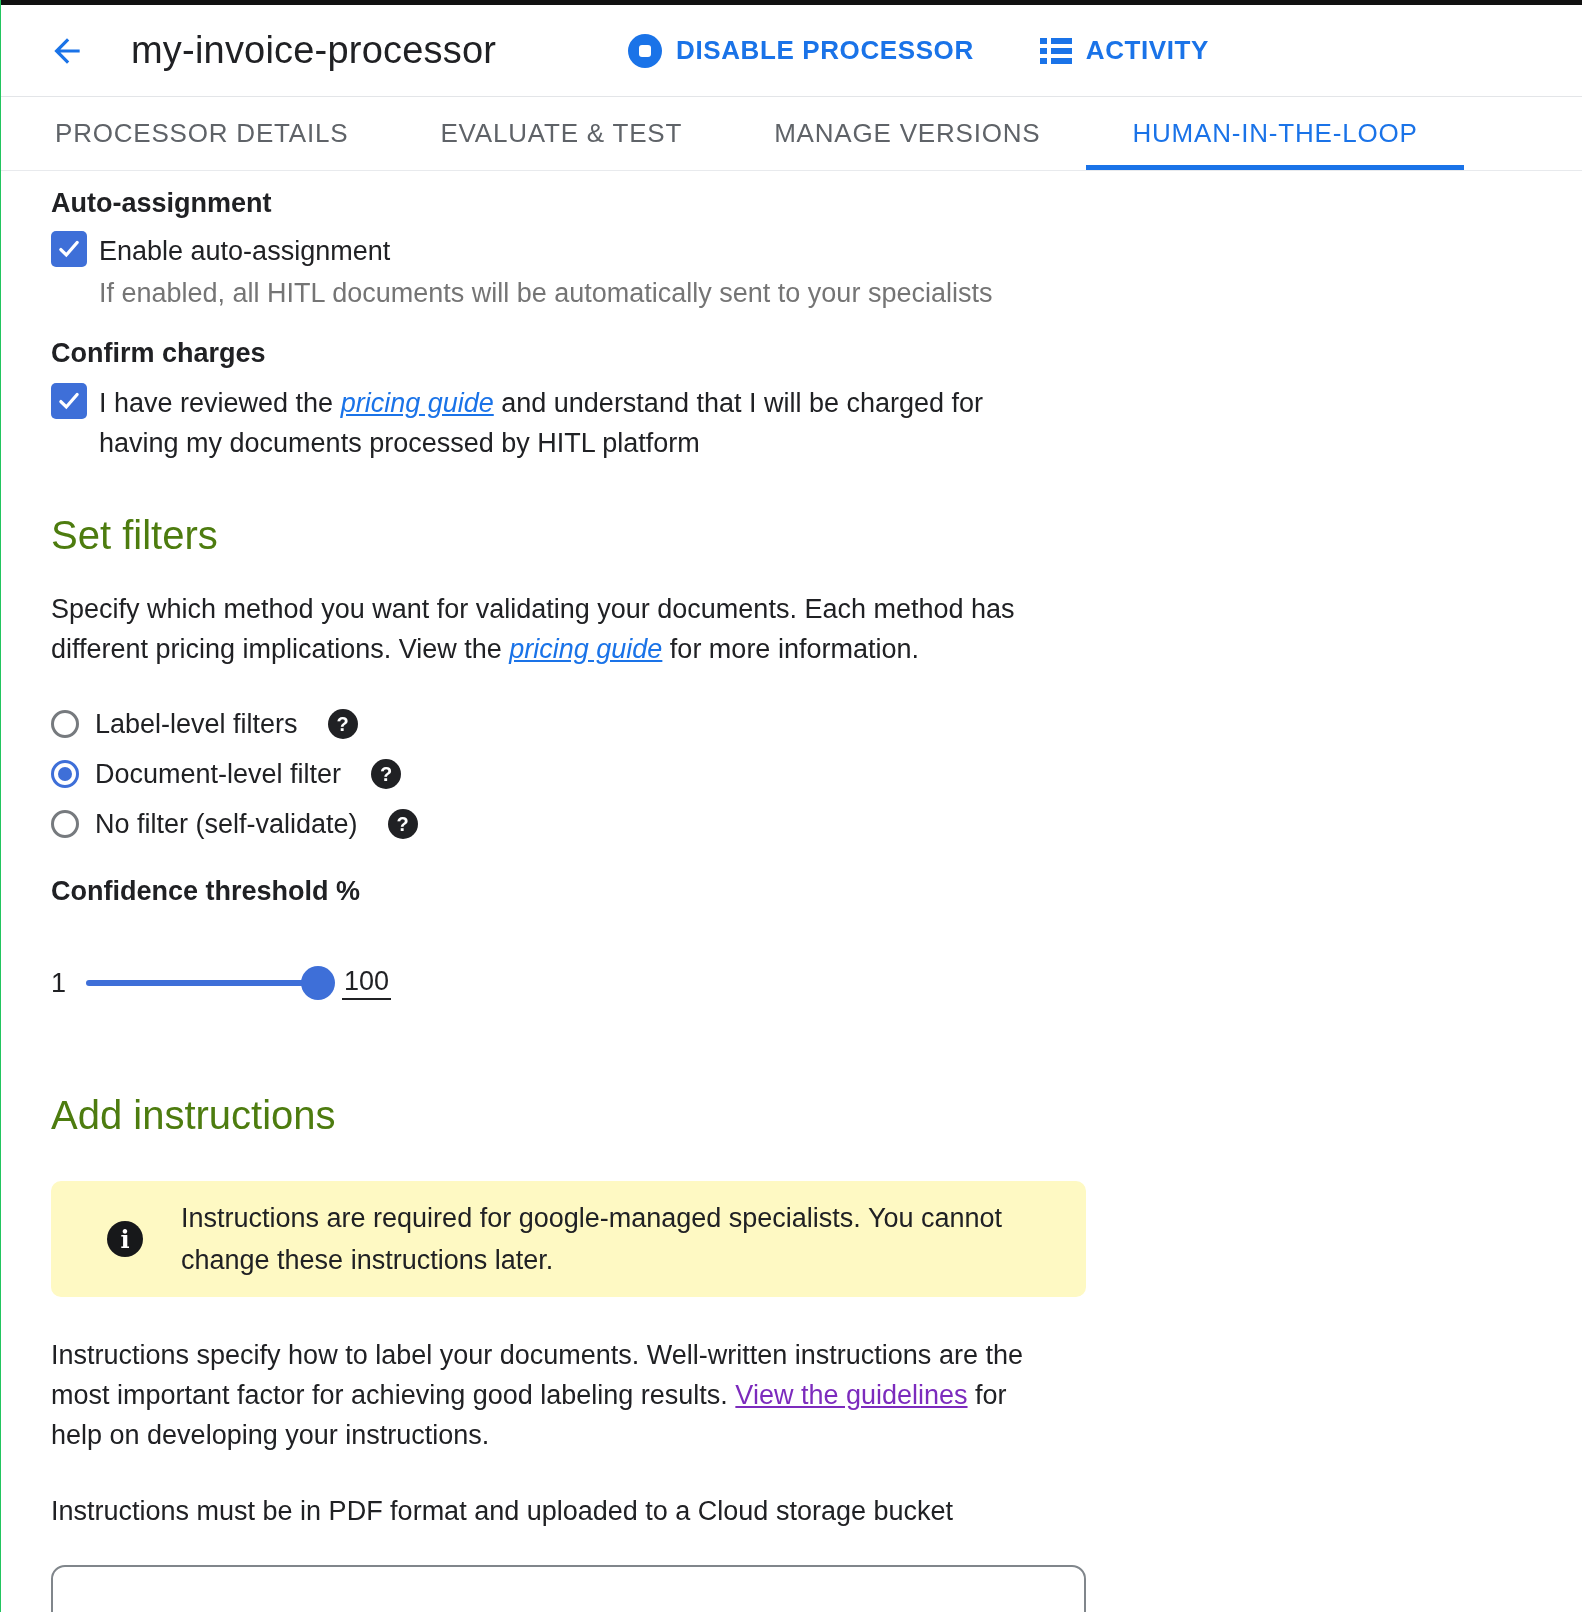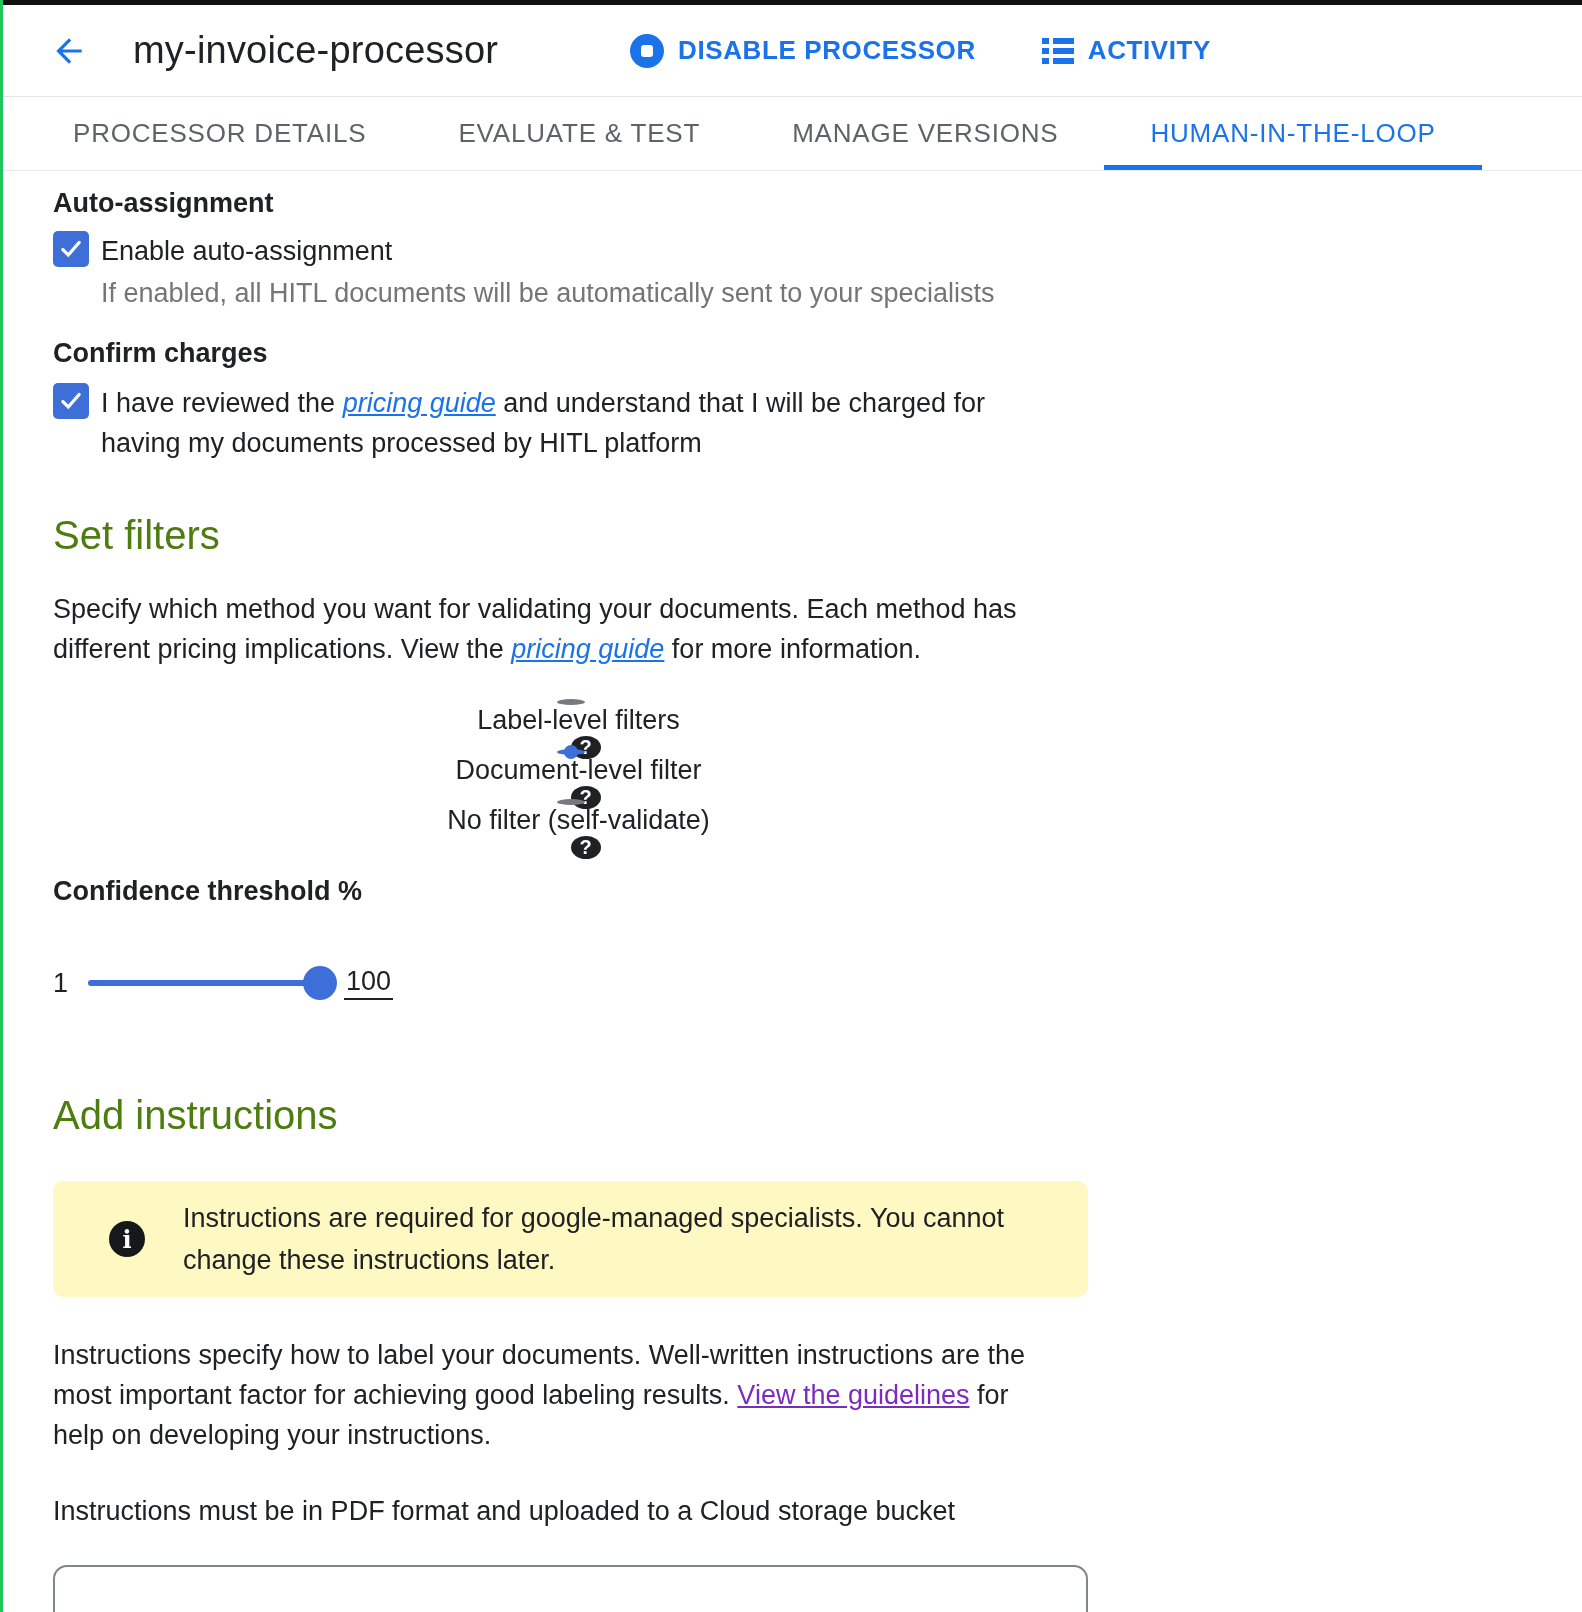--- a/index.html
+++ b/index.html
@@ -3,40 +3,40 @@
 <meta charset="utf-8">
 <style>
   * { box-sizing: border-box; margin: 0; padding: 0; }
   html, body { background: #ffffff; }
   body {
     width: 1582px; height: 1612px; overflow: hidden;
     font-family: "Liberation Sans", "DejaVu Sans", sans-serif;
     color: #202124;
   }
   .page { width: 1582px; height: 1612px; overflow: hidden; background: #fff;
-          border-left: 3px solid #22c55e; position: relative; }
+          border-left: 1px solid #22c55e; position: relative; }
   .top-edge { height: 5px; background: #111; box-shadow: 0 2px 5px rgba(0,0,0,.15); }
 
   
   header { display: flex; align-items: center; height: 92px; padding-left: 44px;
            border-bottom: 1px solid #e3e5e8; background: #fff; }
   .back-btn { background: none; border: none; cursor: pointer; width: 44px; height: 44px;
               display: flex; align-items: center; justify-content: center; }
   .page-title { font-size: 38px; font-weight: 400; color: #202124; margin-left: 42px; letter-spacing: .2px; }
   .hdr-btn { background: none; border: none; cursor: pointer; display: flex; align-items: center;
              gap: 14px; color: #1a73e8; font-family: inherit;
              font-size: 26px; font-weight: 700; letter-spacing: .6px; }
   .hdr-btn.disable { margin-left: 132px; }
   .hdr-btn.activity { margin-left: 66px; text-align: center; }
   .stop-icon { width: 34px; height: 34px; border-radius: 50%; background: #1a73e8;
                display: flex; align-items: center; justify-content: center; }
   .stop-icon::after { content: ""; width: 12px; height: 12px; background: #fff; border-radius: 3px; }
 
   
-  .tabs { display: flex; height: 74px; border-bottom: 1px solid #e8eaed; padding-left: 24px; }
+  .tabs { display: flex; height: 74px; border-bottom: 1px solid #e8eaed; padding-left: 8px; }
   .tab { display: flex; align-items: center; padding: 0 46px; font-size: 26px; font-weight: 500;
          letter-spacing: .8px; color: #5f6368; cursor: pointer; position: relative; }
   .tab.active { color: #1a73e8; }
   .tab.active::after { content: ""; position: absolute; left: 0; right: 0; bottom: 0; height: 5px;
                        background: #1a73e8; }
 
   
   main { padding: 16px 50px 0 50px; width: 1135px; }
   .sub-head { font-size: 27px; font-weight: 700; line-height: 32px; }
   .cb-row { display: flex; align-items: flex-start; gap: 12px; margin-top: 12px; }
@@ -49,21 +49,21 @@
 
   a.link { color: #1a73e8; text-decoration: underline; cursor: pointer; font-style: italic; }
   a.plink { color: #7c2bbd; text-decoration: underline; cursor: pointer; }
 
   .big-head { font-size: 40px; font-weight: 400; line-height: 48px; color: #4d7c0f; }
   .set-filters { margin-top: 48px; }
   .para { font-size: 27px; line-height: 40px; max-width: 1012px; }
   .filters-desc { margin-top: 30px; }
 
   .radio-group { margin-top: 30px; }
-  .radio-row { display: flex; align-items: center; height: 50px; cursor: pointer; flex-direction: column; }
+  .radio-row { display: flex; align-items: center; height: 50px; cursor: pointer; }
   .radio { width: 28px; height: 28px; min-width: 28px; border-radius: 50%; border: 3px solid #767a7e;
            position: relative; background: #fff; }
   .radio.selected { border-color: #3e6fd8; }
   .radio.selected::after { content: ""; position: absolute; left: 50%; top: 50%;
             transform: translate(-50%,-50%); width: 14px; height: 14px; border-radius: 50%; background: #3e6fd8; }
   .radio-label { font-size: 27px; margin-left: 16px; }
   .help-icon { width: 30px; height: 30px; min-width: 30px; border-radius: 50%; background: #202124;
                color: #fff; display: flex; align-items: center; justify-content: center;
                margin-left: 30px; cursor: pointer; }
   .help-icon::after { content: "?"; font-size: 20px; font-weight: 700; }

